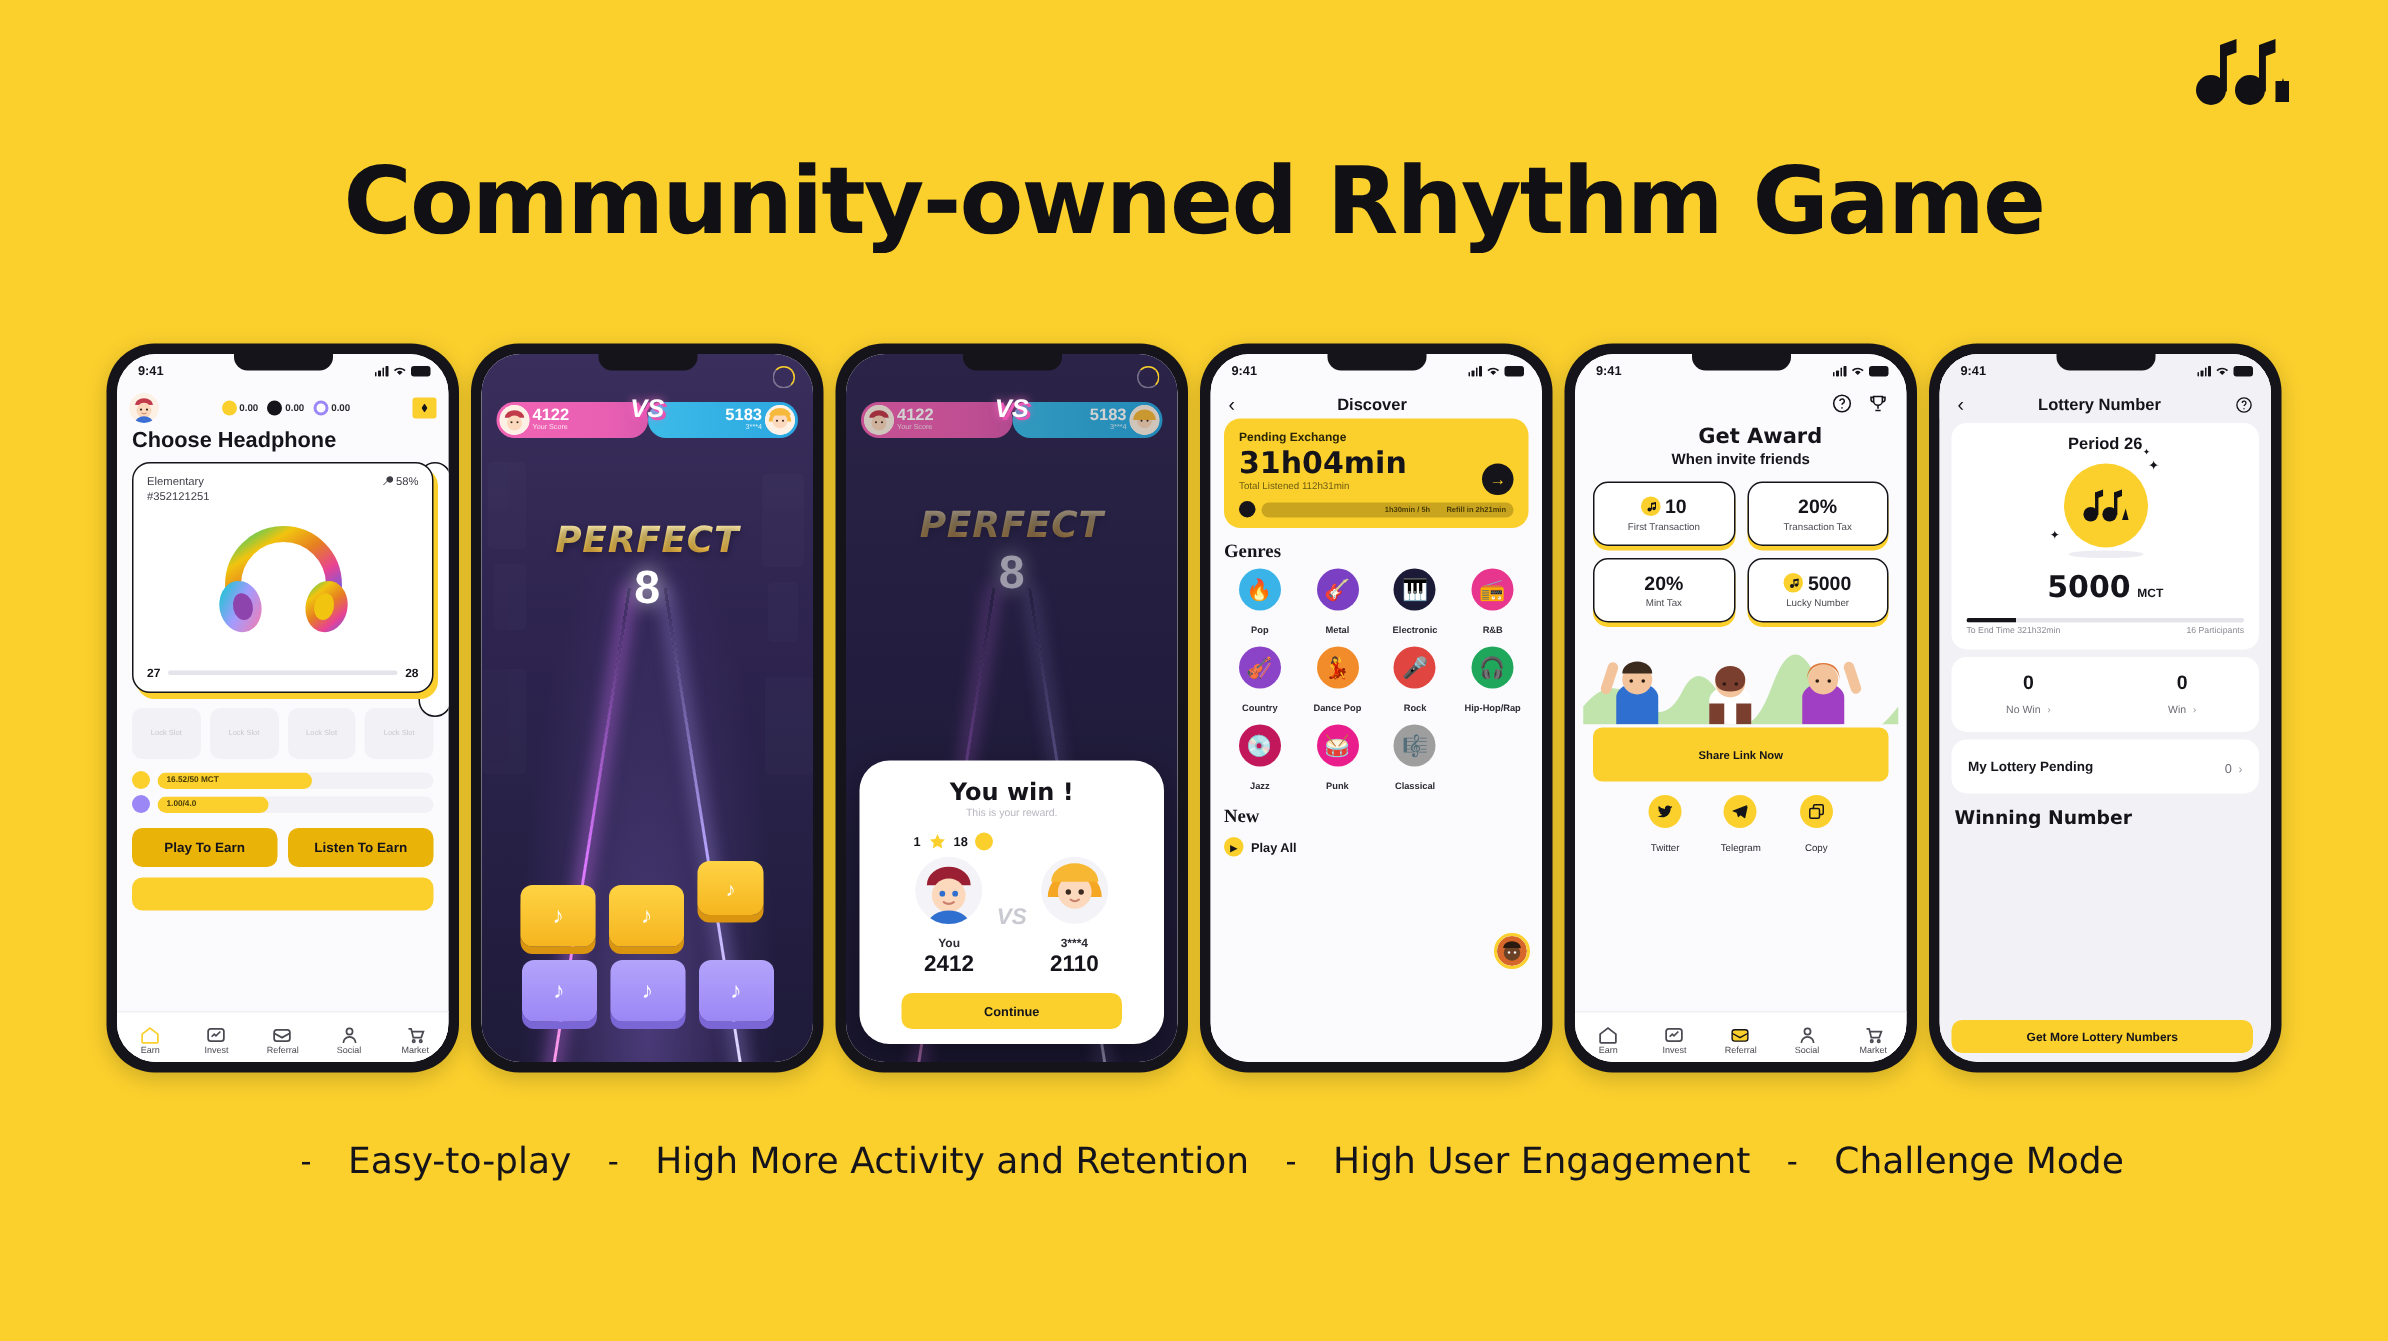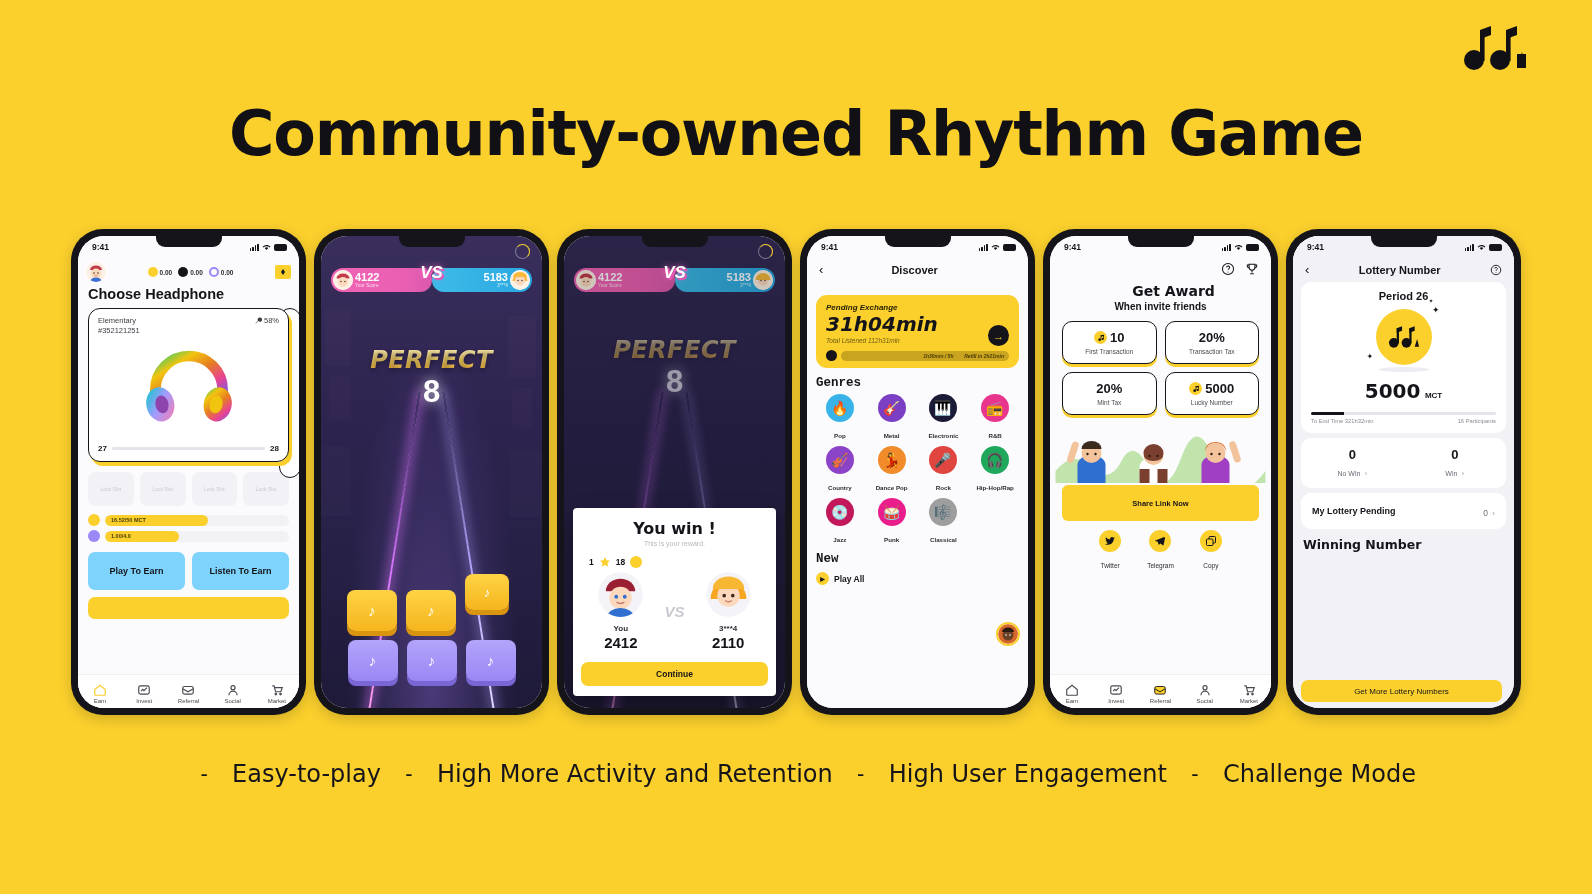--- a/index.html
+++ b/index.html
@@ -121,21 +121,21 @@
 
   .meter { display: flex; align-items: center; gap: 5px; padding: 2px 10px; }
   .meter .ic { width: 12px; height: 12px; border-radius: 50%; flex: 0 0 auto;
                display:flex;align-items:center;justify-content:center;}
   .meter-track { flex:1; height: 11px; background: #f2f2f6; border-radius: 6px; overflow: hidden; }
   .meter-fill { height: 100%; background: #FBD02D; border-radius: 6px;
                 display:flex;align-items:center;padding-left:6px;
                 font-size:5.5px;font-weight:700;color:#4a3c06;}
 
   .btn-row { display: flex; gap: 7px; padding: 8px 10px 0; }
-  .btn-y { flex: 1; height: 38px; background: #7dd3fc; border-radius: 7px;
+  .btn-y { flex: 1; height: 26px; background: #eab308; border-radius: 7px;
            display: flex; align-items: center; justify-content: center;
            font-size: 9px; font-weight: 800; color: #15141a; }
   .btn-y-wide { margin: 7px 10px 0; height: 22px; background: #FBD02D; border-radius: 7px; }
 
   
   .game { width: 100%; height: 100%; position: relative; overflow: hidden;
           background:
             radial-gradient(ellipse at 50% 95%, #4a3a78 0%, rgba(74,58,120,0) 55%),
             linear-gradient(180deg, #3a2f5c 0%, #2e2450 38%, #262045 70%, #1e1a38 100%);
   }
@@ -174,62 +174,61 @@
   .tile-row { display: flex; justify-content: center; gap: 9px; margin-bottom: 9px; padding: 0 16px;}
   .tile { width: 50px; height: 41px; border-radius: 8px; position: relative;
           display: flex; align-items: center; justify-content: center;
           color: #fff; font-size: 15px; }
   .tile.y { background: linear-gradient(180deg,#ffd344 0%,#f5b51f 100%); box-shadow: 0 5px 0 #d99410; }
   .tile.p { background: linear-gradient(180deg,#b3a4fb 0%,#9b87f5 100%); box-shadow: 0 5px 0 #7b66d6; }
   .tile.sm { width: 44px; height: 36px; font-size: 13px; }
 
   
   .modal { position: absolute; left: 9px; right: 9px; bottom: 12px;
-           background: #fff; border-radius: 4px; padding: 11px 8px 10px; z-index: 22;
+           background: #fff; border-radius: 20px; padding: 11px 28px 10px; z-index: 22;
            box-shadow: 0 8px 22px rgba(0,0,0,.35); }
   .modal h3 { font-size: 16px; font-weight: 800; text-align: center; color: #15141a;
               font-family: "DejaVu Sans", sans-serif; }
   .modal .sub { font-size: 7px; color: #b7b7c0; text-align: center; margin-top: 2px; }
   .reward { display: flex; align-items: center; gap: 5px; margin: 9px 0 2px 8px; }
   .reward .v { font-size: 8.5px; font-weight: 700; color: #15141a; }
   .star { width: 12px; height: 12px; }
   .vs-wrap { display: flex; align-items: center; justify-content: space-around; margin-top: 4px; }
   .pcol { text-align: center; width: 72px; }
   .pav { width: 45px; height: 45px; border-radius: 50%; margin: 0 auto 3px; overflow: hidden;}
   .pname { font-size: 8px; font-weight: 600; color: #2c2c34; }
   .pscore { font-size: 15px; font-weight: 800; color: #15141a; margin-top: 1px; }
   .vsmid { font-size: 15px; font-weight: 700; color: #c9c9d2; font-style: italic; }
   .continue { margin-top: 11px; height: 24px; background: #FBD02D; border-radius: 7px;
               display: flex; align-items: center; justify-content: center;
               font-size: 8.5px; font-weight: 800; color: #15141a; }
 
   
   .p4 { background: #fbfbfd; width: 100%; height: 100%; position: relative; }
   .pend {
-    margin: 16px 9px 0; background: #FBD02D; border-radius: 11px; padding: 8px 10px 7px;
+    margin: 0 9px 0; background: #FBD02D; border-radius: 11px; padding: 8px 10px 7px;
     position: relative;
-    font-style: italic;
   }
   .pend .lab { font-size: 8px; font-weight: 700; color: #2a2406; }
   .pend .big { font-size: 20px; font-weight: 800; color: #15141a; margin-top: 2px; line-height: 1;
                font-family: "DejaVu Sans", sans-serif;}
   .pend .tot { font-size: 6.5px; color: #6b5c12; margin-top: 3px; }
   .arrow-btn { position: absolute; right: 10px; top: 30px; width: 21px; height: 21px;
                border-radius: 50%; background: #15141a; color: #FBD02D;
                display: flex; align-items: center; justify-content: center; font-size: 11px; }
   .refill { display: flex; align-items: center; gap: 4px; margin-top: 6px; }
   .clk { width: 11px; height: 11px; border-radius: 50%; background: #15141a; flex:0 0 auto;}
   .refill-track { flex: 1; height: 10px; border-radius: 6px; background: #c8a41f;
                   display: flex; align-items: center; justify-content: space-between;
                   padding: 0 5px; overflow: hidden; position: relative;}
   .refill-fill { position:absolute; left:0; top:0; bottom:0; width: 42%; background: #FBD02D; border-radius:6px;}
   .refill-track span { font-size: 5px; font-weight: 700; color: #4a3c06; position: relative; z-index: 2;}
 
   .sec-h { font-size: 12.5px; font-weight: 800; color: #15141a; padding: 8px 9px 4px;
-           font-family: Liberation Mono, monospace;}
+           font-family: Liberation Serif, serif;}
   .genres { display: grid; grid-template-columns: repeat(4, 1fr); gap: 4px 2px; padding: 0 8px; }
   .genre { text-align: center; }
   .g-ic { width: 28px; height: 28px; border-radius: 50%; margin: 0 auto 2px;
           display: flex; align-items: center; justify-content: center; font-size: 14px; }
   .genre span { font-size: 6.2px; color: #2c2c34; font-weight: 600; }
   .playall { display: flex; align-items: center; gap: 5px; padding: 2px 9px; }
   .playall .pbtn { width: 13px; height: 13px; border-radius: 50%; background: #FBD02D;
                    display: flex; align-items: center; justify-content: center; font-size: 6px; color:#15141a;}
   .playall span { font-size: 8.5px; font-weight: 700; color: #15141a; }
   .float-av { position: absolute; right: 8px; bottom: 62px; width: 24px; height: 24px;
@@ -281,21 +280,21 @@
   .wincell span { font-size: 7px; color: #6c6c76; }
   .mylot { display: flex; align-items: center; justify-content: space-between;
            background: #fff; margin: 5px 8px 0; border-radius: 10px; padding: 9px 11px; }
   .mylot .k { font-size: 9px; font-weight: 600; color: #15141a; }
   .mylot .v { font-size: 8.5px; color: #6c6c76; }
   .winh { font-size: 12.5px; font-weight: 800; color: #15141a; padding: 8px 10px 0;
           font-family: "DejaVu Sans", sans-serif;}
   .getmore { position: absolute; left: 8px; right: 12px; bottom: 6px; height: 22px;
              background: #FBD02D; border-radius: 7px; display: flex;
              align-items: center; justify-content: center;
-             font-size: 8px; font-weight: 400; color: #15141a; }
+             font-size: 8px; font-weight: 700; color: #15141a; }
 
   
   .captions {
     position: absolute; top: 760px; left: 0; width: 1592px;
     display: flex; align-items: center; justify-content: center;
   }
   .cap { display: flex; align-items: center; }
   .cap .dash { font-size: 22px; color: #15141a; width: 56px; text-align: center; }
   .cap .txt { font-size: 24px; color: #15141a; font-family: "DejaVu Sans", sans-serif; }
 </style>

